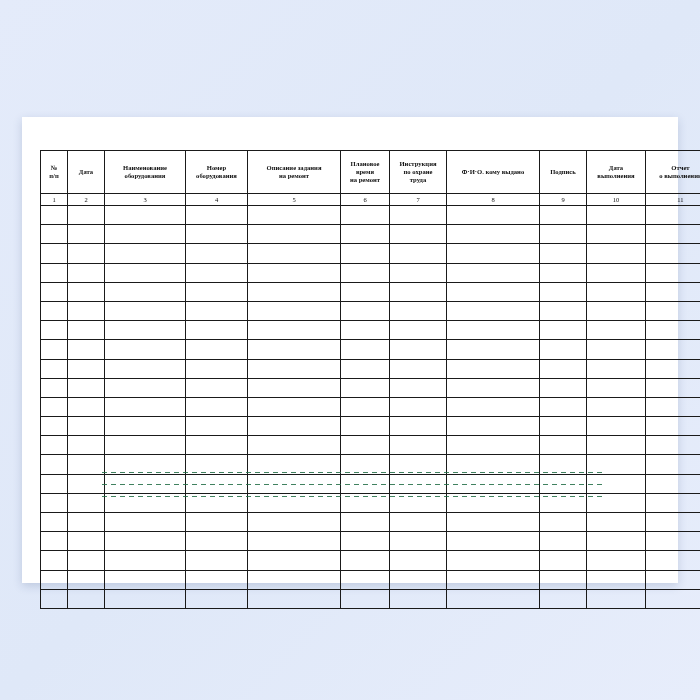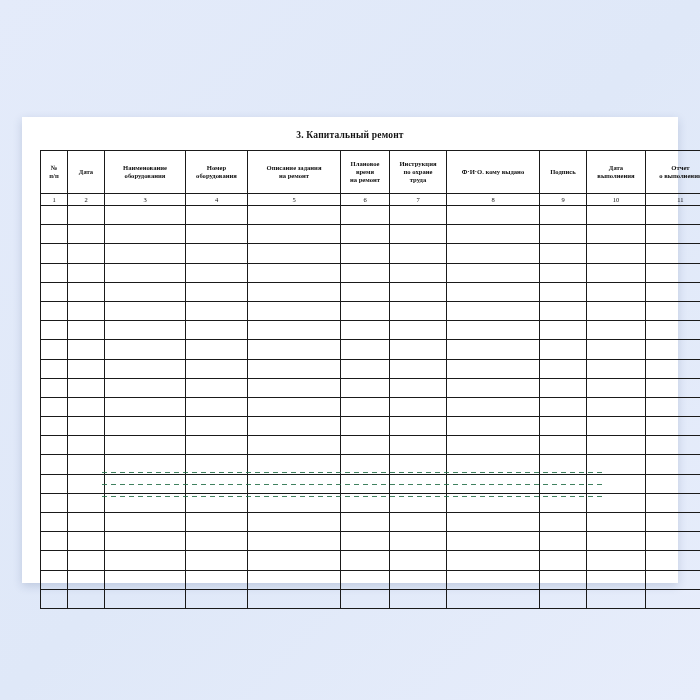--- a/index.html
+++ b/index.html
@@ -96,21 +96,20 @@
   .hline .d1 { top: 0px; }
   .hline .d2 { top: 12px; }
   .hline .d3 { top: 24px; }
 </style>
 </head>
 <body>
 
 <div class="stage">
   <div class="page">
 
-    <div class="doc-title">3. Капитальный ремонт</div>
 
     <table class="grid">
       <thead>
         <tr>
           <th class="hcell" style="width:22px">
             <span>№</span>
             <span>п/п</span>
           </th>
           <th class="hcell" style="width:32px">
             <span>Дата</span>

